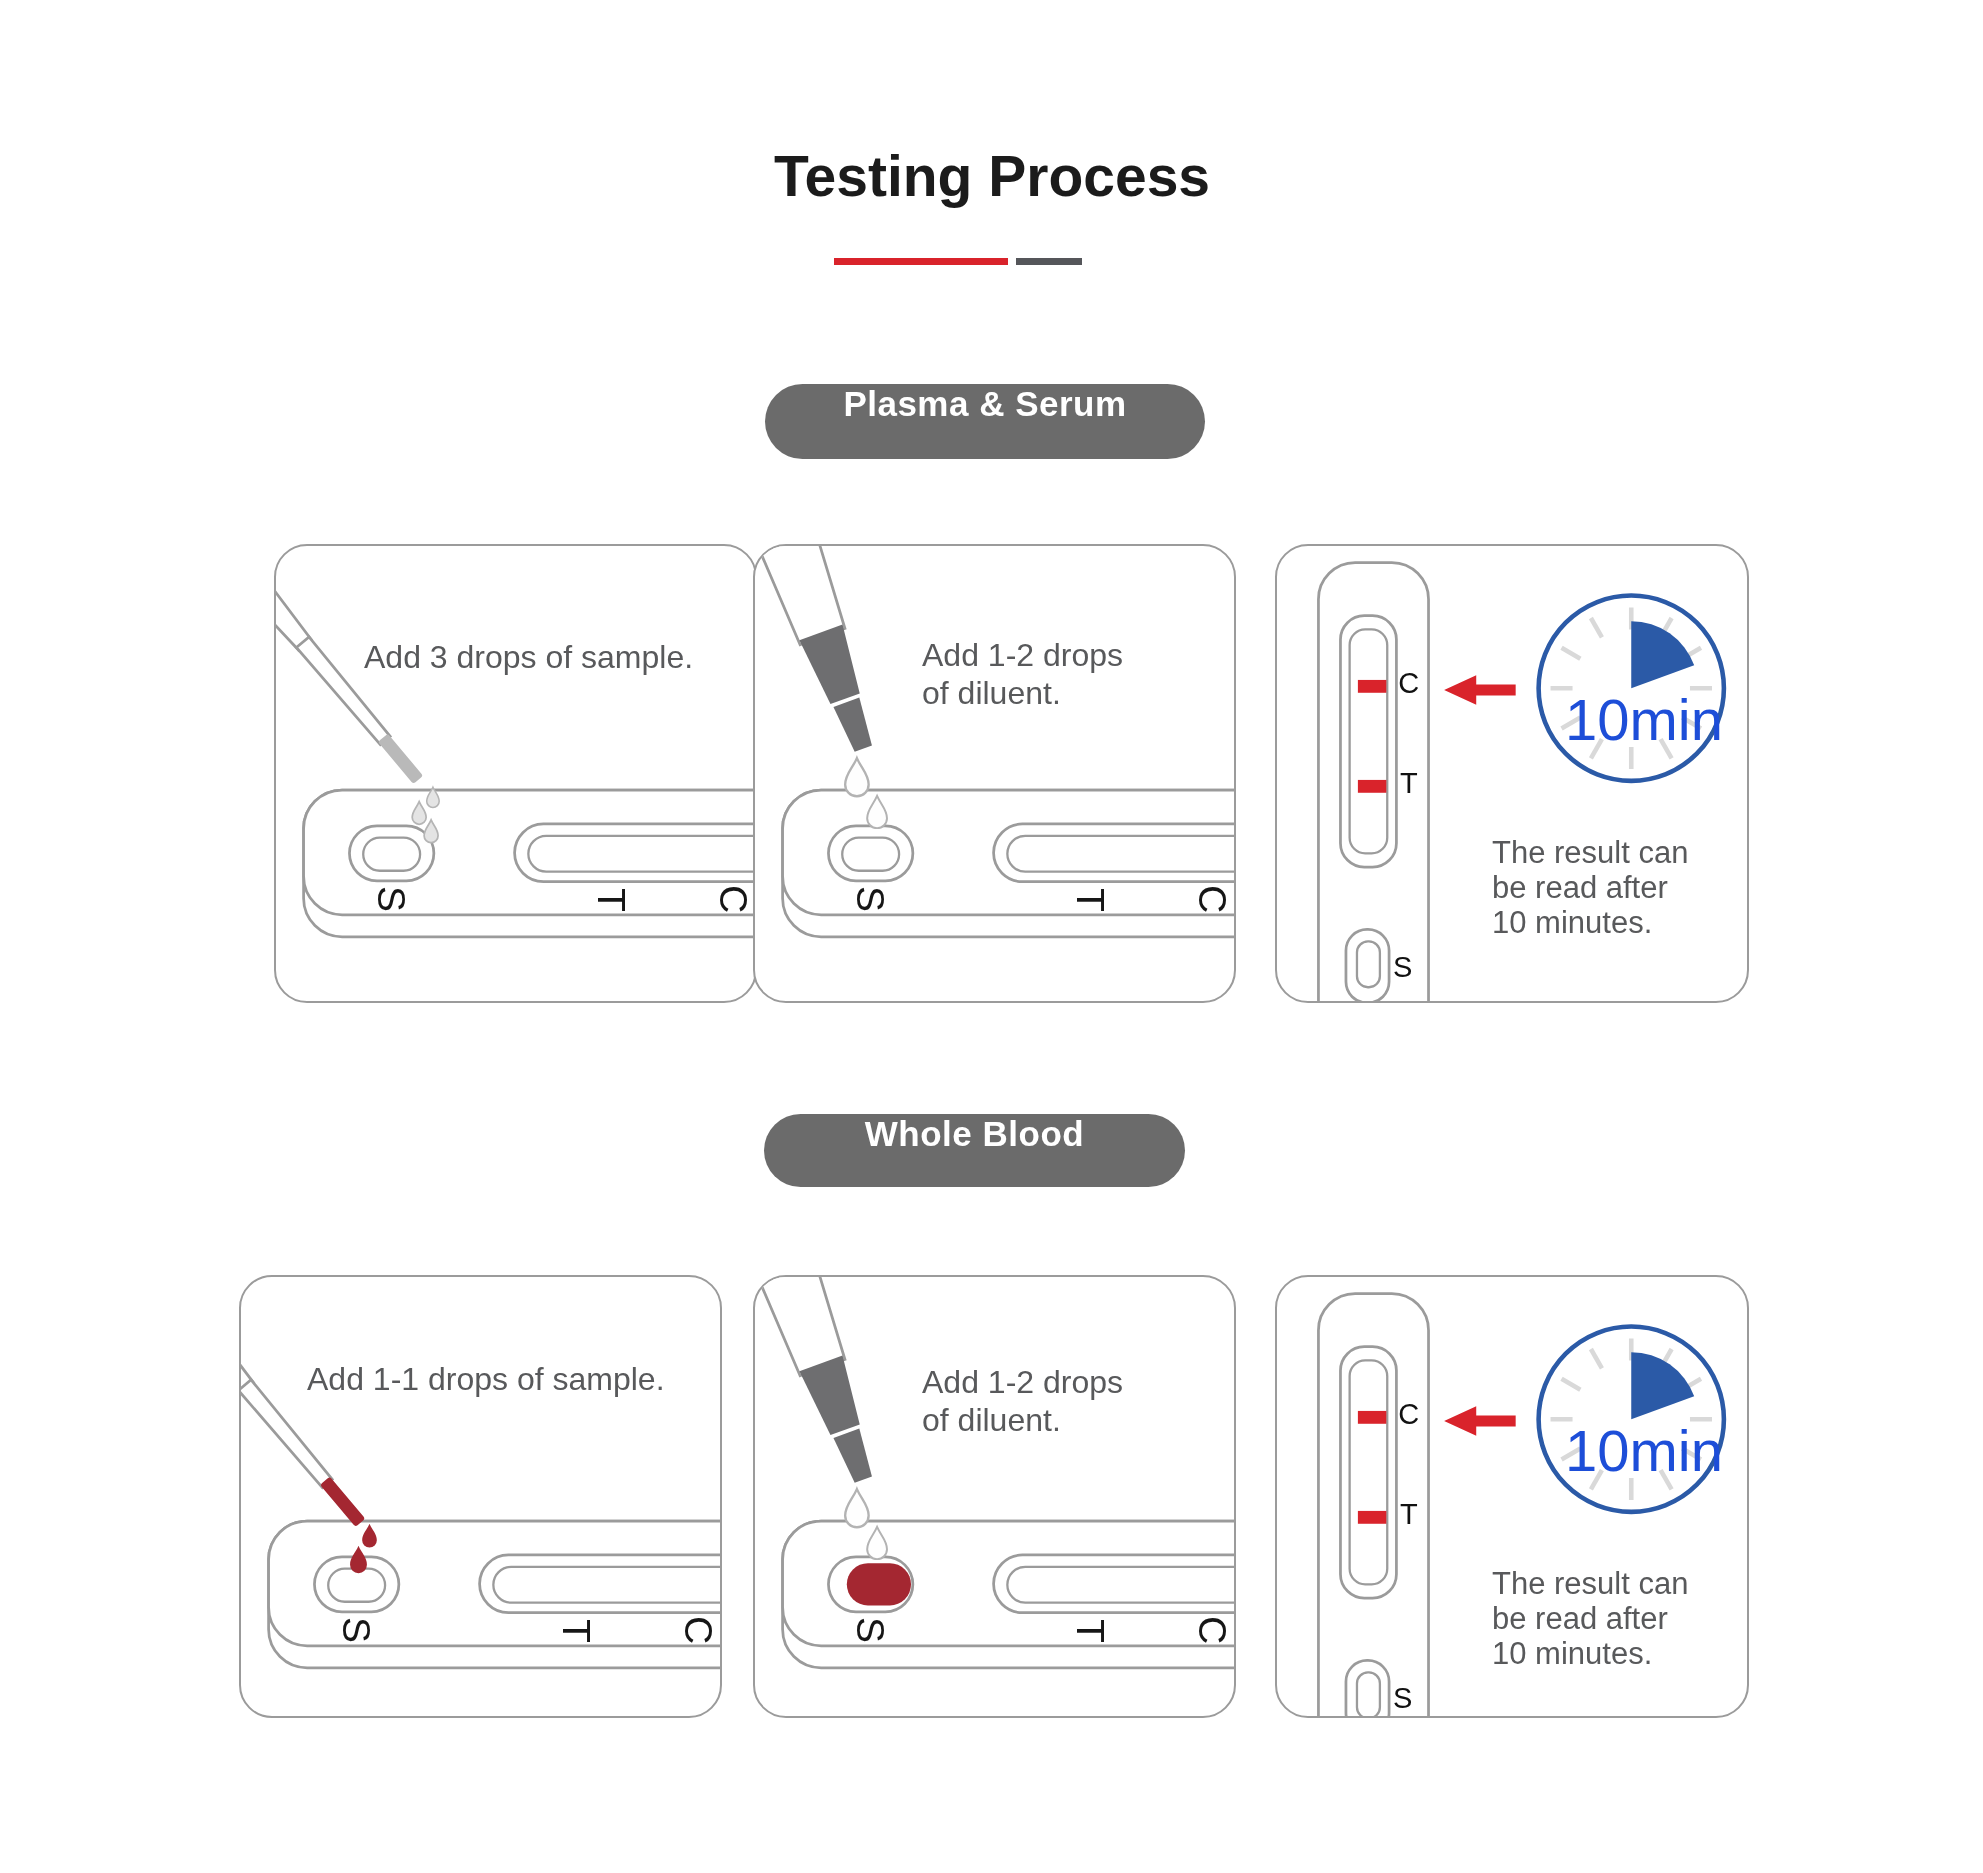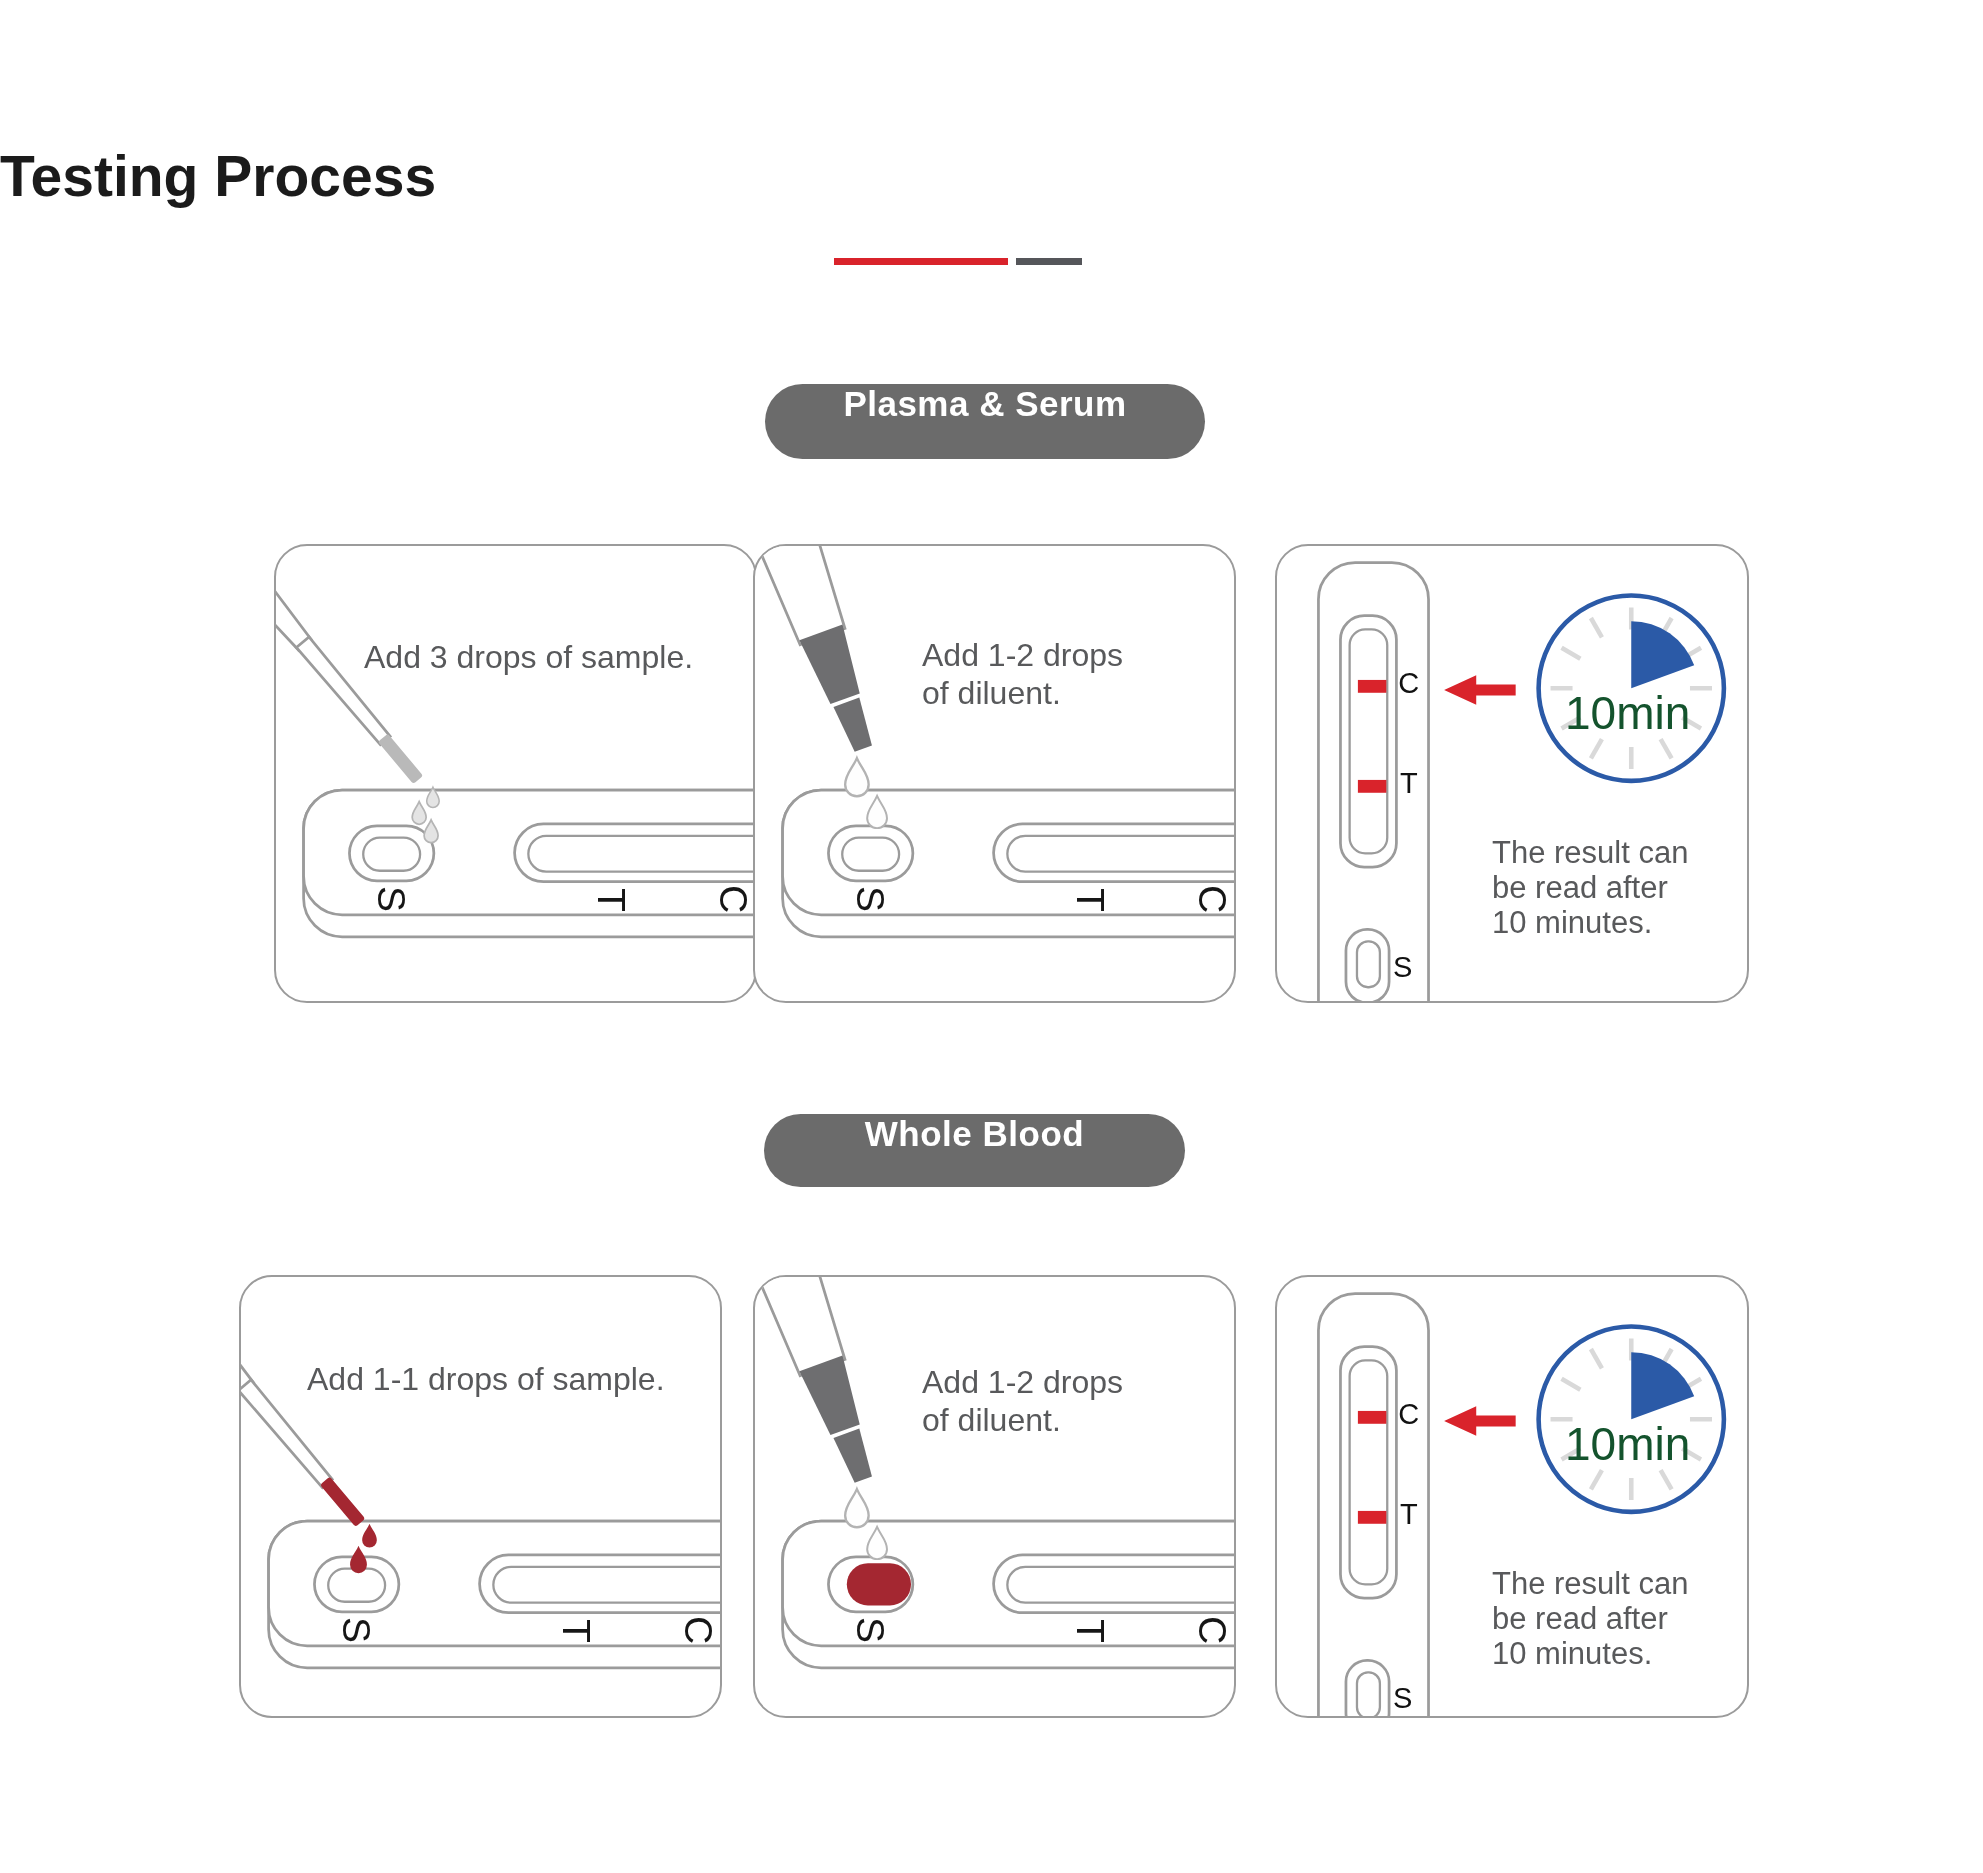--- a/index.html
+++ b/index.html
@@ -1,18 +1,18 @@
 <!DOCTYPE html>
 <html style="font-size:14.7px"><head>
 <meta charset="utf-8">
 <style>
   html,body{margin:0;padding:0;background:#ffffff;}
   .page{position:relative;width:1984px;height:1873px;background:#ffffff;overflow:hidden;
         font-family:"Liberation Sans","DejaVu Sans",sans-serif;}
-  .title{position:absolute;left:0;top:143px;width:100%;
+  .title{position:absolute;left:0;top:143px;width:100%;text-align:center;
          font-size:57px;font-weight:700;color:#1b1b1b;}
   .rule{position:absolute;height:7.3px;top:258px;}
   .rule-red{left:834px;width:174px;background:#d9232b;}
   .rule-gray{left:1016px;width:66px;background:#55565a;}
   .badge{position:absolute;background:#6b6b6b;color:#ffffff;border-radius:39px;
          display:flex;align-items:flex-start;justify-content:center;
          font-size:35px;font-weight:600;letter-spacing:0.5px;}
   .badge-plasma{left:765px;top:384px;width:440px;height:75px;}
   .badge-blood{left:764px;top:1114px;width:421px;height:73px;}
   .panel{position:absolute;background:#ffffff;border:2.8px solid #9b9b9b;border-radius:33px;overflow:hidden;}
@@ -31,21 +31,21 @@
   .strip-label{position:absolute;width:40px;text-align:center;font-size:39px;color:#161616;
                transform:rotate(90deg);}
   .sl-s{left:95px;top:331px;}
   .sl-t{left:315px;top:332px;}
   .sl-c{left:437px;top:331px;}
   .res-label{position:absolute;width:27.5px;text-align:center;font-size:29px;color:#111111;}
   .rl-c{left:118px;top:121px;}
   .rl-t{left:118px;top:221px;}
   .rl-s{left:112px;top:405px;}
   .timer-label{position:absolute;left:288px;top:140px;width:133px;text-align:left;
-               font-size:46px;color:#14532d;}
+               font-size:58px;color:#1d4ed8;}
   .result-text{position:absolute;left:195px;top:289px;font-size:31px;line-height:35px;color:#58595b;}
   .result-text span{display:block;margin-left:20px;}
 </style>
 </head>
 <body>
 
 <div class="page">
 
   <div class="title">Testing Process</div>
   <div class="rule rule-red"></div>

